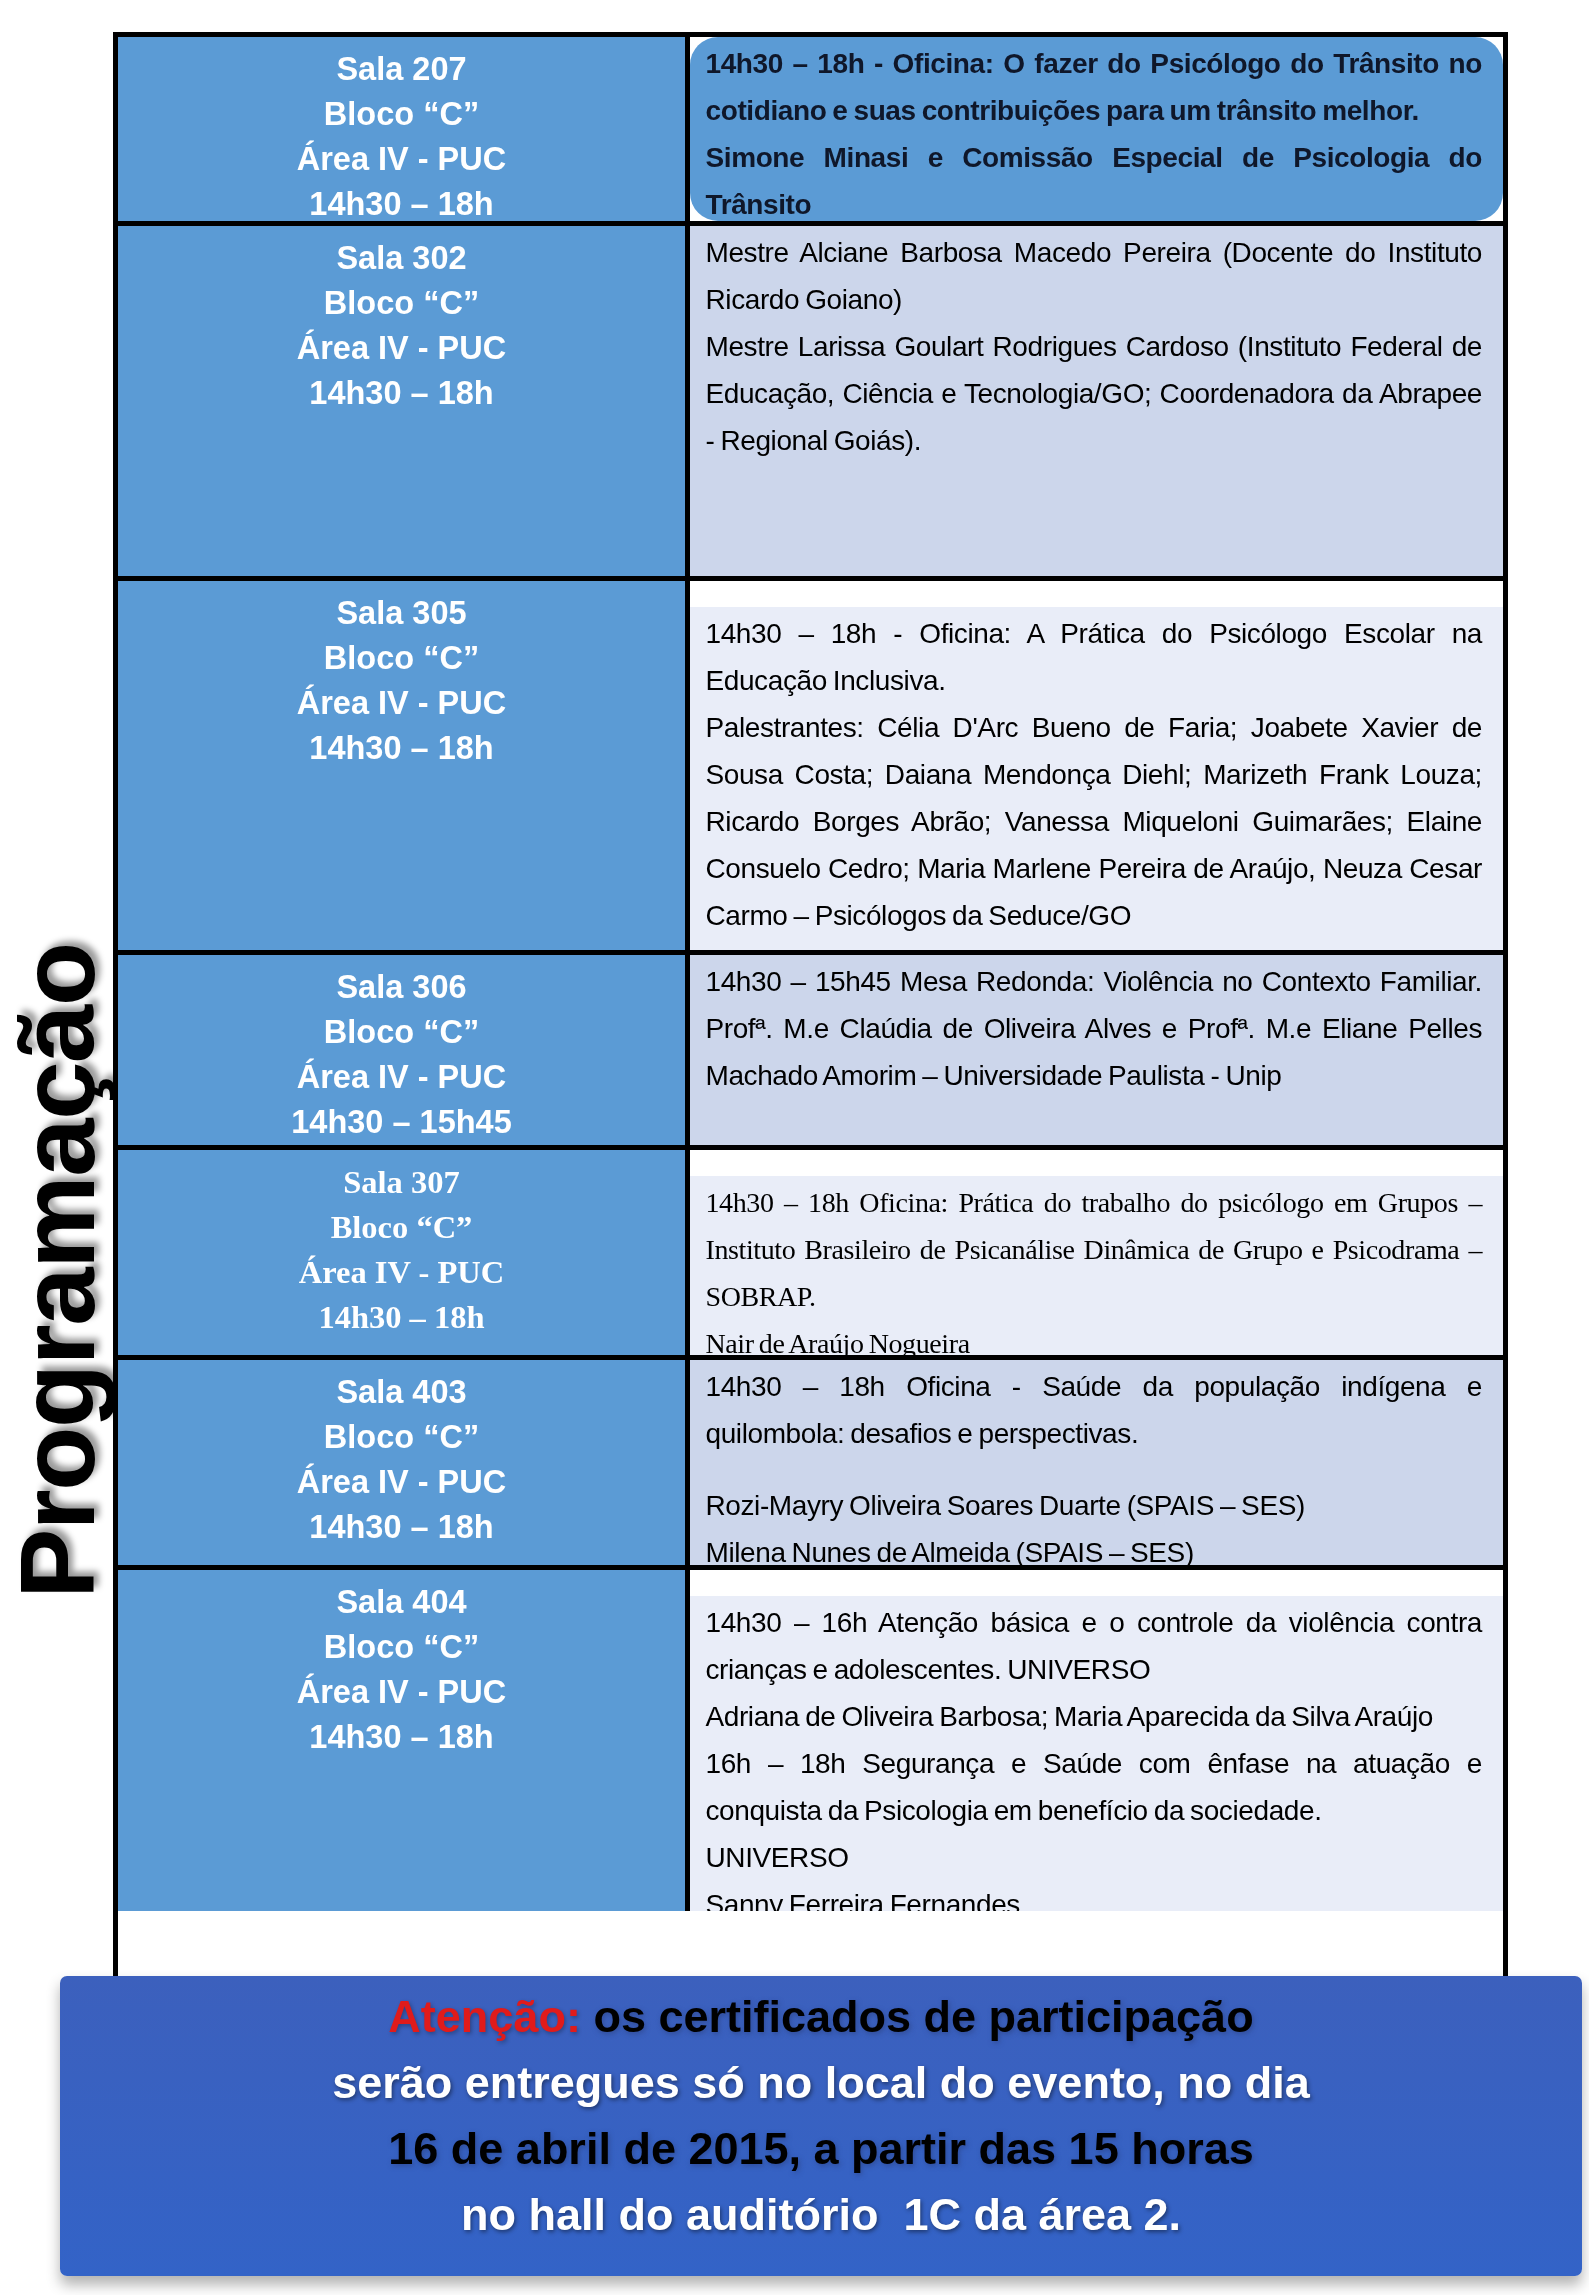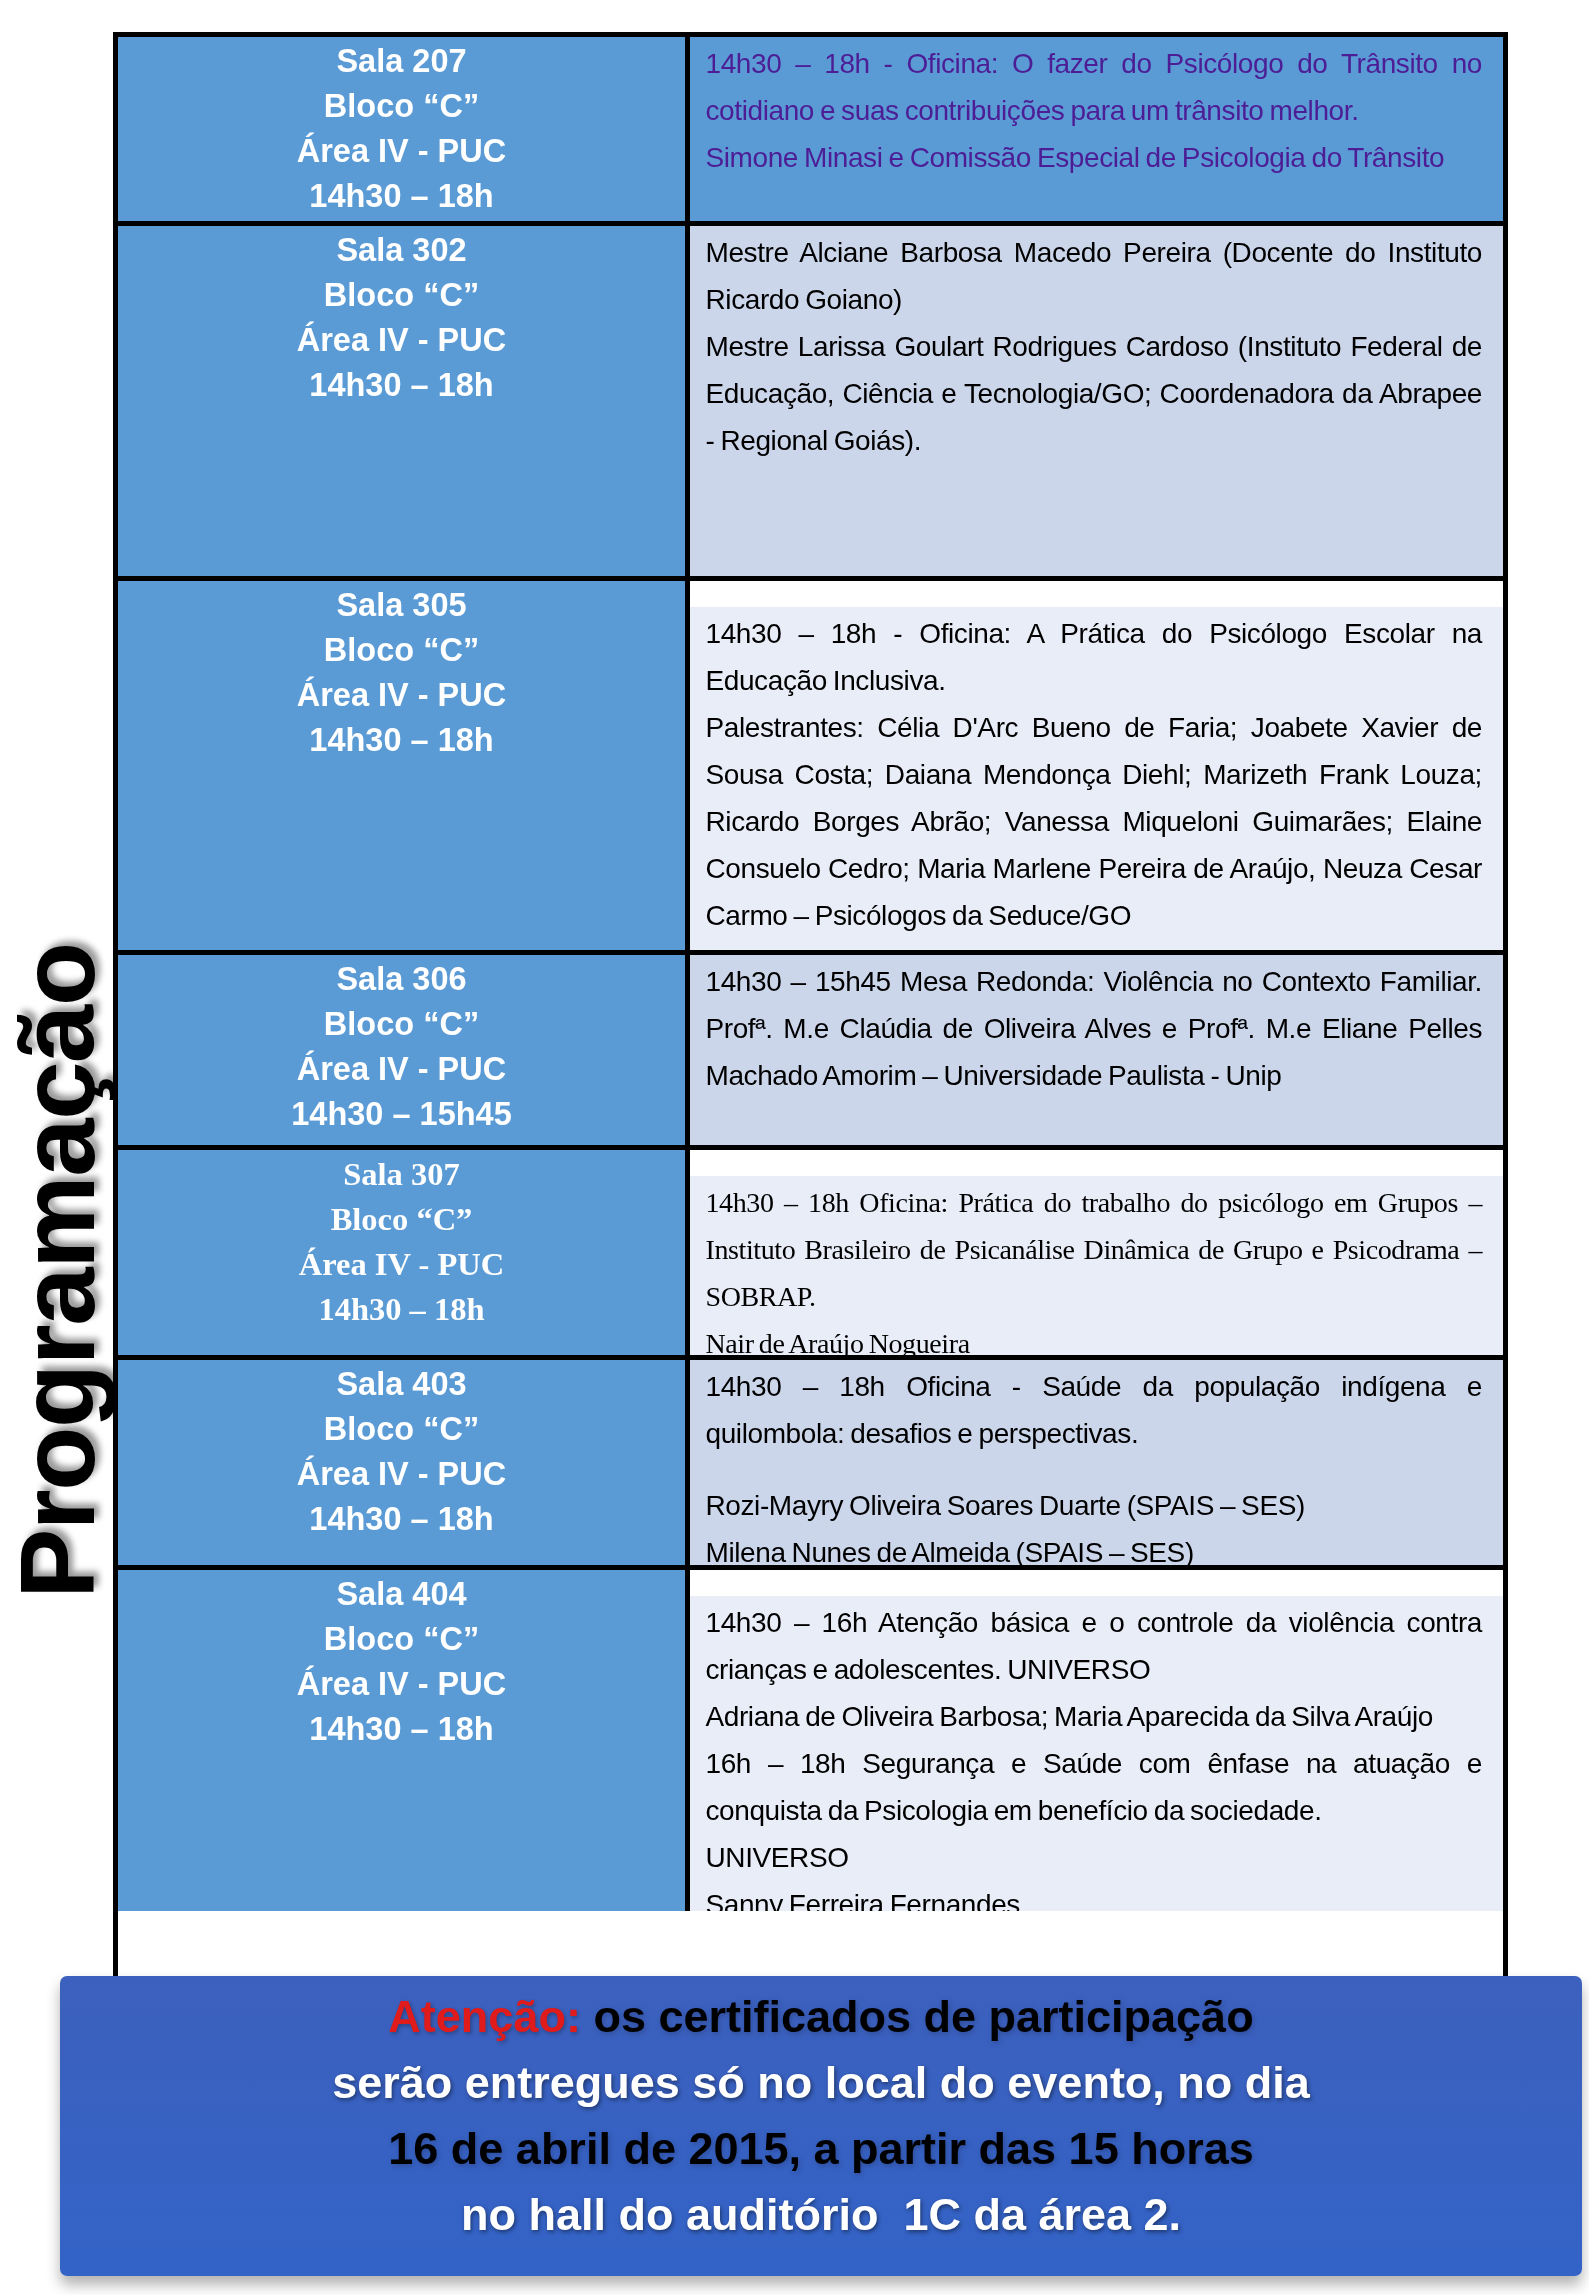--- a/index.html
+++ b/index.html
@@ -64,36 +64,37 @@
   .room-cell{
     width:572px;
     flex:none;
     border-right:5.7px solid var(--border);
     background:var(--cell-blue);
     color:#ffffff;
     font-weight:bold;
     font-size:32.5px;
     line-height:45px;
     text-align:center;
-    padding-top:2px;
+    padding-top:10px;
   }
   .detail-cell{
     flex:1;
     padding:2.8px 21px 0 15.5px;
     font-size:28px;
     line-height:47px;
     text-align:justify;
     color:#000000;
     letter-spacing:-0.4px;
     word-spacing:-1.4px;
   }
   .t-row.blue .detail-cell{
     background:var(--cell-blue);
-    color:#4c1d95;
-    font-weight:normal;
+    color:#0f172a;
+    font-weight:bold;
+    border-radius:28px;
   }
   .t-row.light-a .detail-cell{background:var(--row-light-a);}
   .t-row.light-b .detail-cell{background:var(--row-light-b);margin-top:26px;}
   .session-p{margin:0;}
   .session-p.blank{height:25.4px;line-height:25.4px;}
 
   
   .banner{
     position:absolute;
     left:60px;

